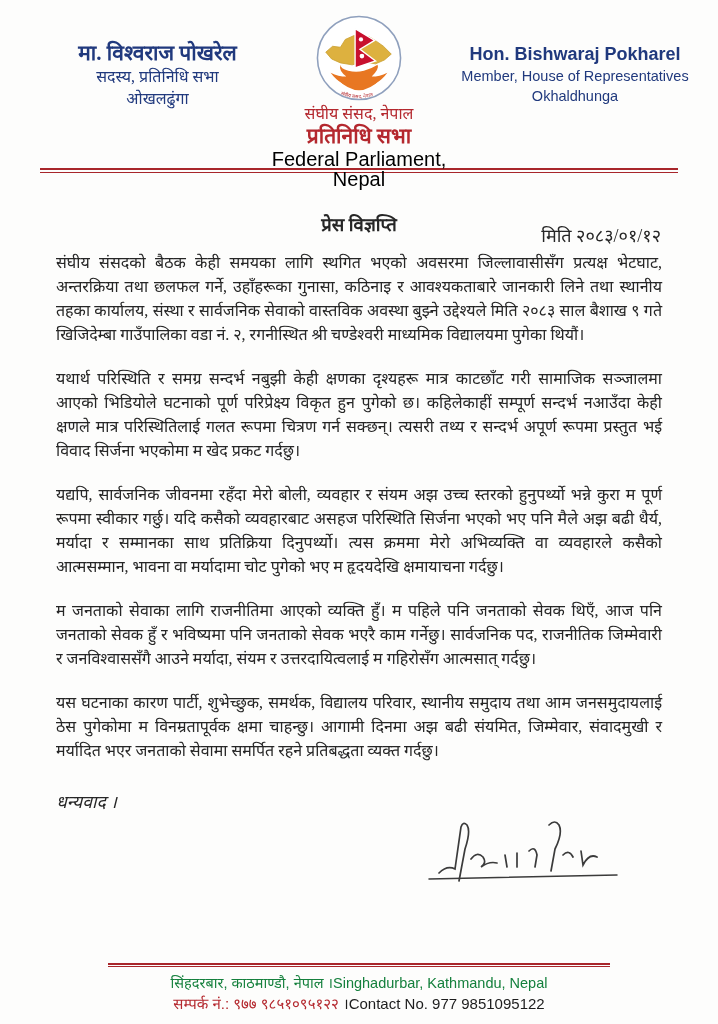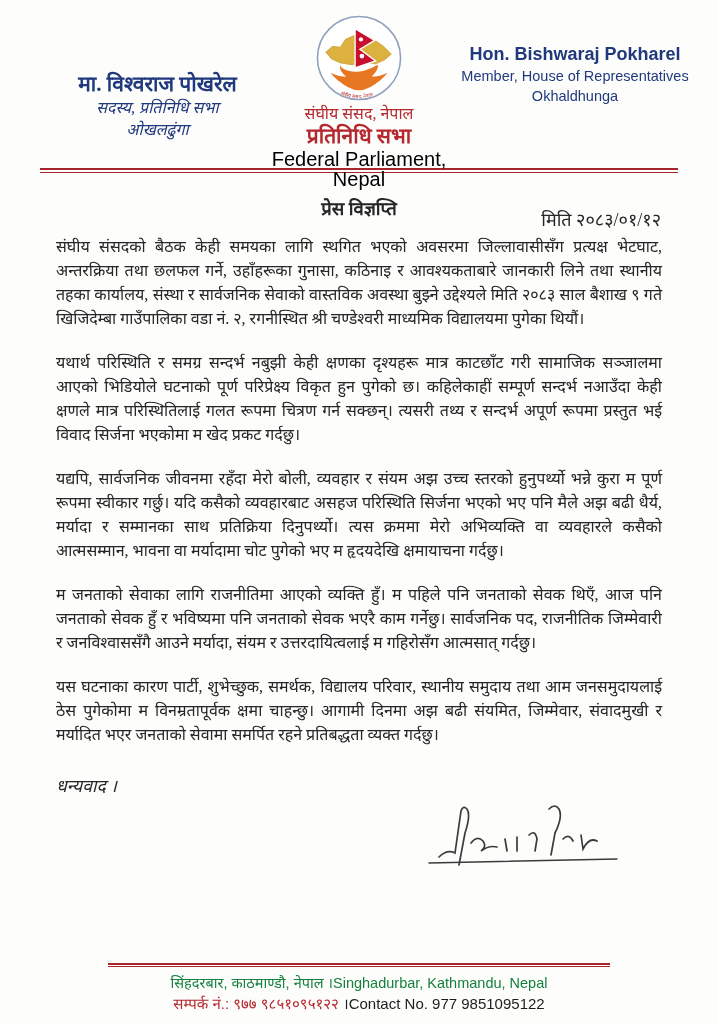--- a/index.html
+++ b/index.html
@@ -10,24 +10,24 @@
     margin:0 auto;
     background:#fdfdfc;
     font-family:"Liberation Serif","DejaVu Serif",serif;
     color:#262626;
     overflow:hidden;
   }
   
   .header{position:relative;height:168px;}
   .hdr-left{
     position:absolute;left:40px;top:40px;width:235px;
-    text-align:center;color:#20397d;margin-top:31px;
+    text-align:center;color:#20397d;
   }
   .hdr-left .np-name{font-size:21px;font-weight:bold;line-height:26px;}
-  .hdr-left .np-sub{font-size:16px;line-height:22px;font-style:italic;}
+  .hdr-left .np-sub{font-size:16px;line-height:22px;}
   .hdr-right{
     position:absolute;right:8px;top:42px;width:270px;
     text-align:center;color:#20397d;
     font-family:"Liberation Sans","DejaVu Sans",sans-serif;
   }
   .hdr-right .en-name{font-size:18px;font-weight:bold;line-height:24px;}
   .hdr-right .en-sub{font-size:14.5px;line-height:20px;}
   .hdr-center{
     position:absolute;left:50%;top:14px;transform:translateX(-50%);
     width:230px;text-align:center;
@@ -36,21 +36,21 @@
   .brand-np1{color:#b4282e;font-size:16px;line-height:20px;margin-top:2px;}
   .brand-np2{color:#b4282e;font-size:21px;font-weight:bold;line-height:25px;}
   .brand-en{color:#000000;font-size:20px;line-height:20px;
     font-family:"Liberation Sans","DejaVu Sans",sans-serif;}
   .rule-double{
     height:2px;margin:0 40px;
     border-top:2.5px solid #a8262b;
     border-bottom:1.5px solid #a8262b;
   }
   
-  .title-row{position:relative;margin-top:22px;height:26px;padding-left:12px;}
+  .title-row{position:relative;margin-top:38px;height:26px;padding-left:12px;}
   .press-title{
     position:absolute;left:0;right:0;text-align:center;
     font-weight:bold;font-size:18.5px;
   }
   .press-date{position:absolute;right:57px;top:12px;font-size:18px;}
   
   .body-text{margin:14px 56px 0 56px;}
   .para{
     font-size:16px;line-height:24px;text-align:justify;
     margin:0 0 20px 0;

